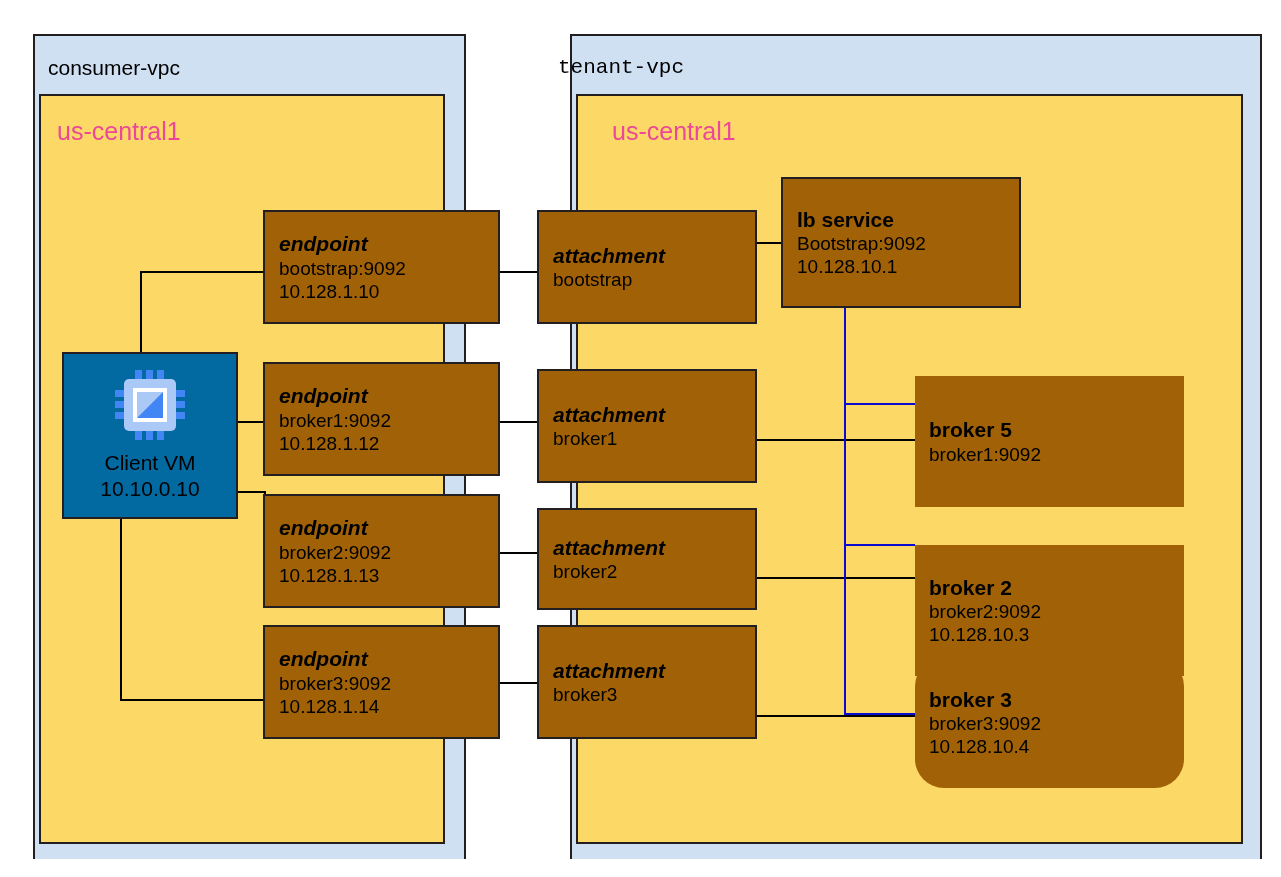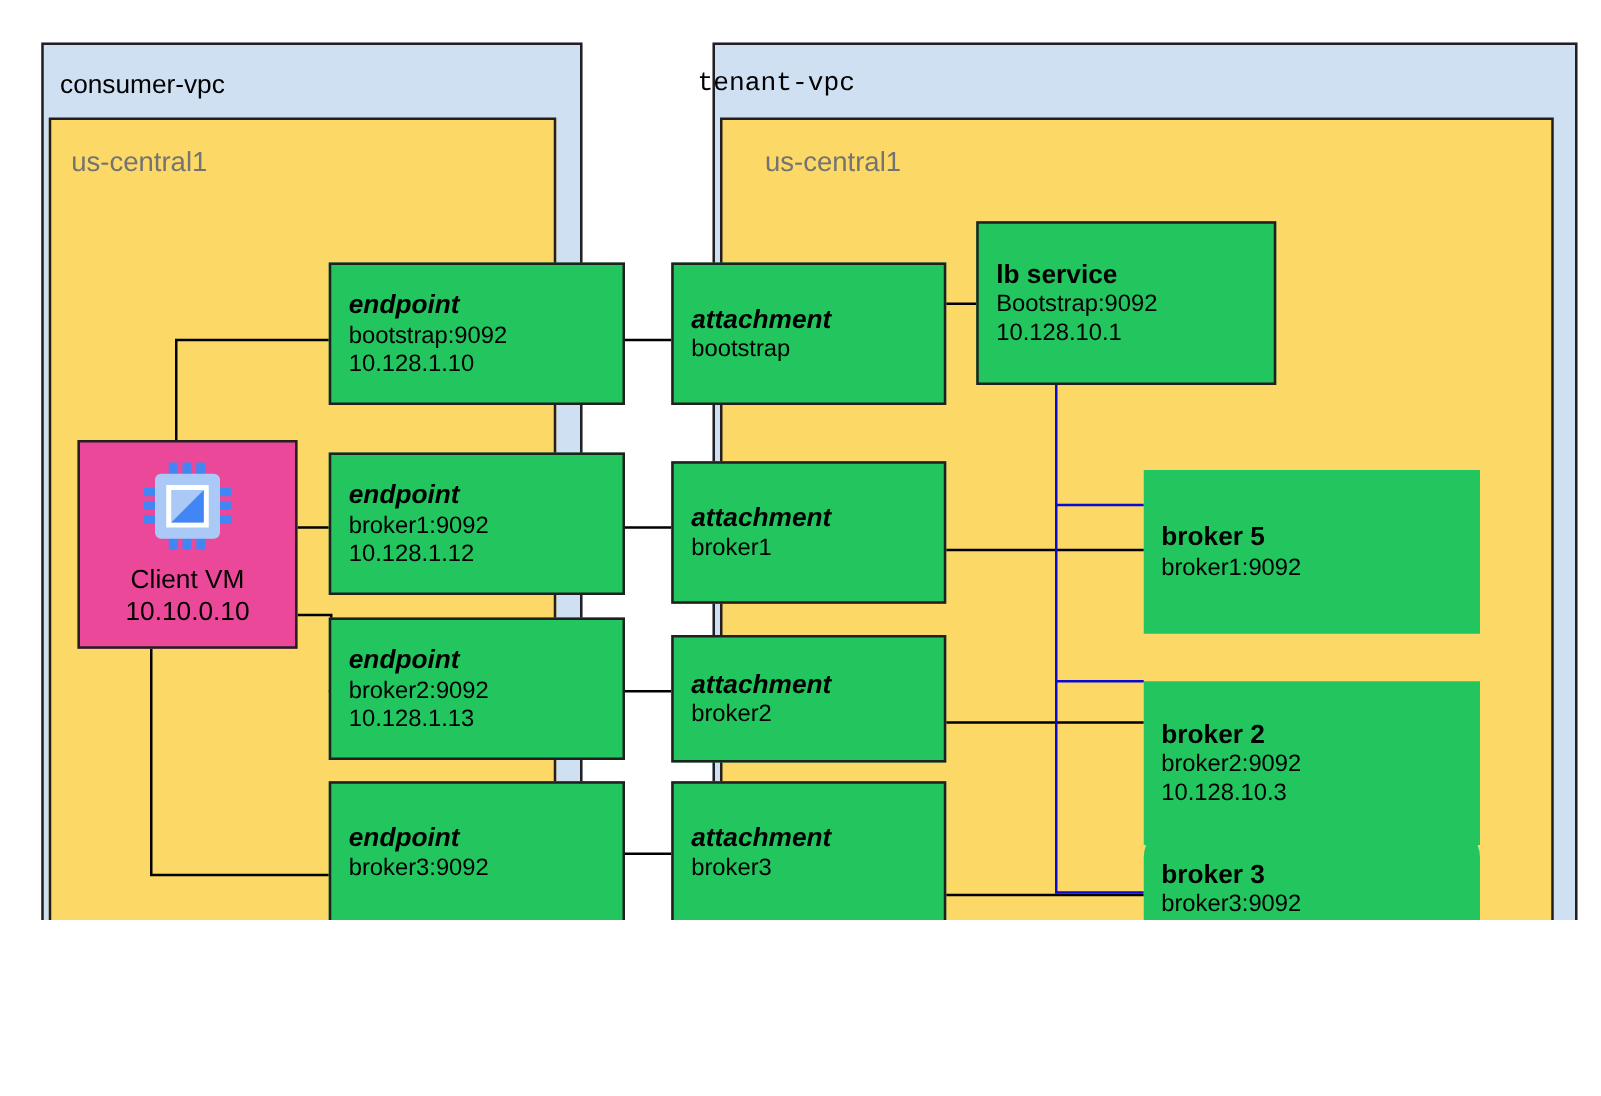--- a/index.html
+++ b/index.html
@@ -1,31 +1,31 @@
 <!DOCTYPE html>
 <html><head>
 <meta charset="utf-8">
 <style>
   html,body{margin:0;padding:0;background:#ffffff;}
   body{width:1281px;height:877px;font-family:"Liberation Sans",sans-serif;}
-  #stage{position:relative;width:1281px;height:736px;overflow:hidden;background:#fff;}
+  #stage{position:relative;width:1281px;height:859px;overflow:hidden;background:#fff;}
 
   .vpc{position:absolute;background:#cfe0f3;border:2px solid #231f20;box-sizing:border-box;}
   .vpc-label{position:absolute;font-size:21px;color:#000;white-space:nowrap;}
   .region{position:absolute;background:#fcd866;border:2px solid #231f20;box-sizing:border-box;}
-  .region-label{position:absolute;font-size:22px;color:#737373;white-space:nowrap;text-align:right;}
+  .region-label{position:absolute;font-size:25px;color:#ec4899;white-space:nowrap;text-align:right;}
 
-  .node{position:absolute;background:#22c55e;border:2px solid #231f20;box-sizing:border-box;
+  .node{position:absolute;background:#a16207;border:2px solid #231f20;box-sizing:border-box;
         display:flex;flex-direction:column;justify-content:center;}
   .node.noborder{border:none;}
   .node .ttl{font-size:21px;font-weight:bold;font-style:italic;line-height:1.22;padding:0 0 0 14px;white-space:nowrap;}
   .node .ttl.upright{font-style:normal;}
   .node .ln{font-size:19px;line-height:1.22;padding:0 0 0 14px;white-space:nowrap;}
 
-  .vm{position:absolute;background:#ec4899;border:2px solid #231f20;box-sizing:border-box;
+  .vm{position:absolute;background:#0369a1;border:2px solid #231f20;box-sizing:border-box;
       display:flex;flex-direction:column;align-items:center;justify-content:flex-start;}
   .vm .vmtxt{font-size:21px;line-height:1.25;text-align:center;white-space:nowrap;}
 
   svg.wires{position:absolute;left:0;top:0;width:1281px;height:877px;overflow:visible;pointer-events:none;}
   .blk{stroke:#000000;stroke-width:2;fill:none;}
   .blu{stroke:#0a0ad0;stroke-width:2;fill:none;}
 </style>
 </head>
 <body>
 
@@ -111,20 +111,21 @@
 
   <div class="node" style="left:263px;top:494px;width:237px;height:114px;">
     <span class="ttl">endpoint</span>
     <span class="ln">broker2:9092</span>
     <span class="ln">10.128.1.13</span>
   </div>
 
   <div class="node" style="left:263px;top:625px;width:237px;height:114px;">
     <span class="ttl">endpoint</span>
     <span class="ln">broker3:9092</span>
+    <span class="ln">10.128.1.14</span>
   </div>
 
   <div class="node" style="left:537px;top:210px;width:220px;height:114px;">
     <span class="ttl">attachment</span>
     <span class="ln">bootstrap</span>
   </div>
 
   <div class="node" style="left:537px;top:369px;width:220px;height:114px;">
     <span class="ttl">attachment</span>
     <span class="ln">broker1</span>

